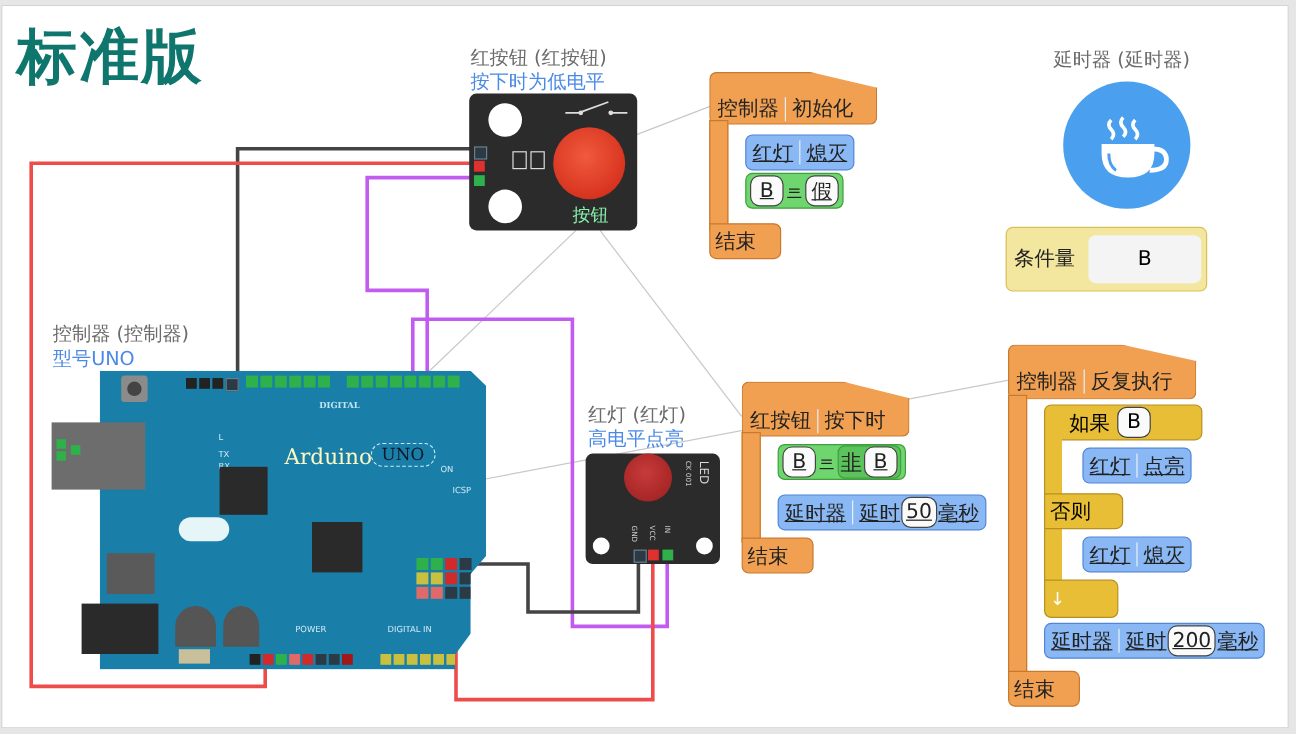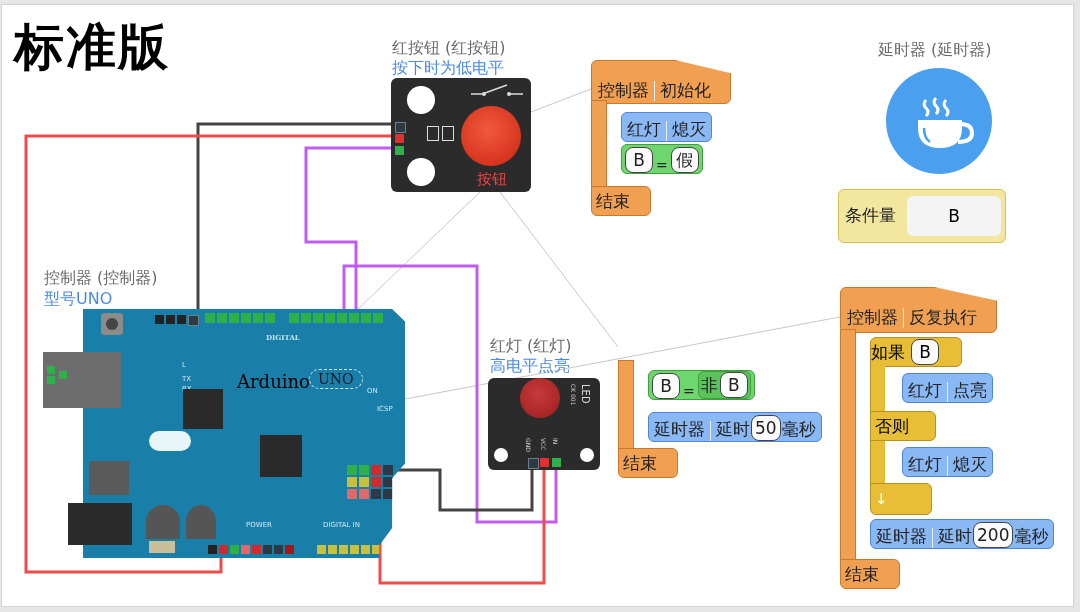--- a/index.html
+++ b/index.html
@@ -1,25 +1,25 @@
 <!DOCTYPE html>
 <html><head>
 <meta charset="utf-8">
 <style>
   html,body{margin:0;padding:0;}
   body{width:1080px;height:612px;background:#e6e6e6;position:relative;overflow:hidden;font-family:"DejaVu Sans",sans-serif;}
   #canvas{position:absolute;left:1px;top:4px;width:1071px;height:601px;background:#fff;border:1px solid #d4d4d4;}
   .abs{position:absolute;}
-  .title{left:14px;top:14px;font-size:50px;font-weight:bold;color:#000000;letter-spacing:2px;font-family:"DejaVu Sans",sans-serif;}
+  .title{left:14px;top:14px;font-size:50px;font-weight:bold;color:#0f766e;letter-spacing:2px;font-family:"DejaVu Sans",sans-serif;}
   .lbl-gray{color:#6b6b6b;font-size:16px;white-space:nowrap;}
   .lbl-blue{color:#4a8ae6;font-size:16px;white-space:nowrap;}
   svg.wires{position:absolute;left:0;top:0;width:1080px;height:612px;pointer-events:none;}
   
   .hat{position:absolute;background:#f0a050;border:1px solid #c77a2e;color:#222;font-size:17px;}
-  .blk{position:absolute;display:flex;align-items:flex-end;height:28px;border-radius:6px;padding:0 5px;font-size:17px;color:#222;white-space:nowrap;}
+  .blk{position:absolute;display:flex;align-items:center;height:28px;border-radius:6px;padding:0 5px;font-size:17px;color:#222;white-space:nowrap;text-decoration:underline;}
   .blk.blue{background:#8ab8f5;border:1px solid #4f86d6;}
   .blk.green{background:#6fd56f;border:1px solid #3da03d;}
   .sep{display:inline-block;width:1px;height:20px;background:#e8eefa;margin:0 5px;}
   .slot{display:inline-flex;align-items:center;justify-content:center;background:#fafafa;border:1px solid #444;border-radius:8px;min-width:20px;height:24px;padding:0 3px;font-size:17px;}
   .orange-bar{position:absolute;background:#f0a050;border:1px solid #c77a2e;}
 </style>
 </head>
 <body>
 
 <div id="canvas"></div>
@@ -57,21 +57,21 @@
       <circle cx="13" cy="10" r="2" fill="#ddd"></circle>
       <line x1="14" y1="9" x2="36" y2="1" stroke="#ddd" stroke-width="1.5"></line>
       <circle cx="38" cy="10" r="2" fill="#ddd"></circle>
       <line x1="38" y1="10" x2="52" y2="10" stroke="#ddd" stroke-width="1.5"></line>
     </svg>
   <div class="abs" style="left:36px;top:48px;width:10px;height:13px;border:1px solid #ddd;"></div>
   <div class="abs" style="left:51px;top:48px;width:10px;height:13px;border:1px solid #ddd;"></div>
   <div class="abs" style="left:4px;top:44px;width:9px;height:9px;background:#2b3a44;border:1px solid #6a7f8a;"></div>
   <div class="abs" style="left:4px;top:56px;width:9px;height:9px;background:#e03030;"></div>
   <div class="abs" style="left:4px;top:68px;width:9px;height:9px;background:#2eb04a;"></div>
-  <div class="abs" style="left:86px;top:92px;color:#ef4444;font-size:15px;">按钮</div>
+  <div class="abs" style="left:86px;top:92px;color:#86efac;font-size:15px;">按钮</div>
 </div>
 
 <div class="abs lbl-gray" style="left:878px;top:40px;">延时器 (延时器)</div>
 <div class="abs" style="left:886px;top:68px;width:106px;height:106px;border-radius:50%;background:#4aa0ee;">
   <svg width="106" height="106">
     <path d="M40 32 q-4 4 0 8 q4 4 0 8" stroke="#fff" stroke-width="3" fill="none"></path>
     <path d="M50 30 q-4 4 0 8 q4 4 0 8" stroke="#fff" stroke-width="3" fill="none"></path>
     <path d="M60 32 q-4 4 0 8 q4 4 0 8" stroke="#fff" stroke-width="3" fill="none"></path>
     <path d="M32 52 h44 v8 q0 20 -22 20 q-22 0 -22 -20 z" fill="#fff"></path>
     <path d="M74 56 q12 0 12 9 q0 9 -14 9" stroke="#fff" stroke-width="4" fill="none"></path>
@@ -110,21 +110,21 @@
     <span style="width:10px;height:10px;background:#2eb04a;display:block;"></span>
     <span style="width:10px;height:10px;background:#2eb04a;display:block;"></span>
     <span style="width:10px;height:10px;background:#2eb04a;display:block;"></span>
     <span style="width:10px;height:10px;background:#2eb04a;display:block;"></span>
     <span style="width:10px;height:10px;background:#2eb04a;display:block;"></span>
     <span style="width:10px;height:10px;background:#2eb04a;display:block;"></span>
     <span style="width:10px;height:10px;background:#2eb04a;display:block;"></span>
     <span style="width:10px;height:10px;background:#2eb04a;display:block;"></span>
   </div>
   <div class="abs" style="left:183px;top:24px;color:#bfe3f2;font-size:7px;font-family:'DejaVu Serif',serif;font-weight:bold;">DIGITAL</div>
-  <div class="abs" style="left:154px;top:62px;color:#000000;font-size:18px;font-family:'DejaVu Serif',serif;">Arduino</div>
+  <div class="abs" style="left:154px;top:62px;color:#fef9c3;font-size:18px;font-family:'DejaVu Serif',serif;">Arduino</div>
   <div class="abs" style="left:226px;top:60px;color:#0f172a;font-size:14px;font-family:'DejaVu Serif',serif;border:1px dashed #cfe9f5;border-radius:12px;padding:1px 8px;">UNO</div>
   <div class="abs" style="left:284px;top:78px;color:#cfe9f5;font-size:7px;">ON</div>
   <div class="abs" style="left:99px;top:66px;color:#cfe9f5;font-size:7px;">TX</div>
   <div class="abs" style="left:99px;top:76px;color:#cfe9f5;font-size:7px;">RX</div>
   <div class="abs" style="left:99px;top:52px;color:#cfe9f5;font-size:7px;">L</div>
   <div class="abs" style="left:100px;top:80px;width:40px;height:40px;background:#2a2a2a;"></div>
   <div class="abs" style="left:177px;top:126px;width:42px;height:42px;background:#2a2a2a;"></div>
   <div class="abs" style="left:66px;top:122px;width:42px;height:20px;background:#e6f5f8;border-radius:10px;"></div>
   <div class="abs" style="left:6px;top:152px;width:40px;height:34px;background:#5a5a5a;"></div>
   <div class="abs" style="left:63px;top:196px;width:34px;height:34px;border-radius:50% 50% 0 0;background:#555;"></div>
@@ -209,20 +209,27 @@
     <span class="slot">B</span>
     <span style="margin:0 3px;font-size:14px;">=</span>
     <span class="slot">假</span>
   </div>
   <div class="hat" style="left:0;top:126px;width:58px;height:28px;border-radius:0 6px 6px 6px;">
     <span class="abs" style="left:4px;top:3px;">结束</span>
   </div>
 </div>
 
 <div class="abs" style="left:618px;top:318px;width:220px;height:160px;">
+  <div class="hat" style="left:0;top:0;width:138px;height:44px;clip-path:polygon(0 0,60% 0,100% 30%,100% 100%,0 100%);border-radius:6px;">
+    <div class="abs" style="left:6px;top:20px;display:flex;align-items:center;white-space:nowrap;">
+      <span>红按钮</span>
+        <span class="sep"></span>
+        <span>按下时</span>
+    </div>
+  </div>
   <div class="orange-bar" style="left:0;top:42px;width:14px;height:90px;"></div>
   <div class="blk green" style="left:30px;top:52px;padding:0 3px;">
     <span class="slot">B</span>
     <span style="margin:0 3px;font-size:14px;">=</span>
     <span style="display:inline-flex;align-items:center;background:#5cc25c;border:1px solid #3da03d;border-radius:6px;padding:0 2px;">
       <span style="margin-right:2px;">非</span>
       <span class="slot">B</span>
     </span>
   </div>
   <div class="blk blue" style="left:30px;top:94px;">
@@ -240,21 +247,21 @@
 <div class="abs" style="left:840px;top:287px;width:225px;height:302px;">
   <div class="hat" style="left:0;top:0;width:155px;height:44px;clip-path:polygon(0 0,60% 0,100% 30%,100% 100%,0 100%);border-radius:6px;">
     <div class="abs" style="left:6px;top:18px;display:flex;align-items:center;white-space:nowrap;">
       <span>控制器</span>
         <span class="sep"></span>
         <span>反复执行</span>
     </div>
   </div>
   <div class="orange-bar" style="left:0;top:42px;width:14px;height:232px;"></div>
 
-  <div class="abs" style="left:30px;top:50px;width:90px;height:28px;background:#e7be35;border:1px solid #b89020;border-radius:6px 6px 6px 0;display:flex;align-items:center;padding:0 0;font-size:17px;">
+  <div class="abs" style="left:30px;top:50px;width:90px;height:28px;background:#e7be35;border:1px solid #b89020;border-radius:6px 6px 6px 0;display:flex;align-items:center;padding:0 20px;font-size:17px;">
     <span style="margin-right:6px;">如果</span>
     <span class="slot">B</span>
   </div>
   <div class="abs" style="left:30px;top:78px;width:14px;height:122px;background:#e7be35;border-left:1px solid #b89020;"></div>
   <div class="blk blue" style="left:62px;top:86px;">
     <span>红灯</span>
       <span class="sep"></span>
       <span>点亮</span>
   </div>
   <div class="abs" style="left:30px;top:124px;width:56px;height:28px;background:#e7be35;border:1px solid #b89020;border-radius:0 6px 6px 0;display:flex;align-items:center;padding:0 4px;font-size:17px;">

